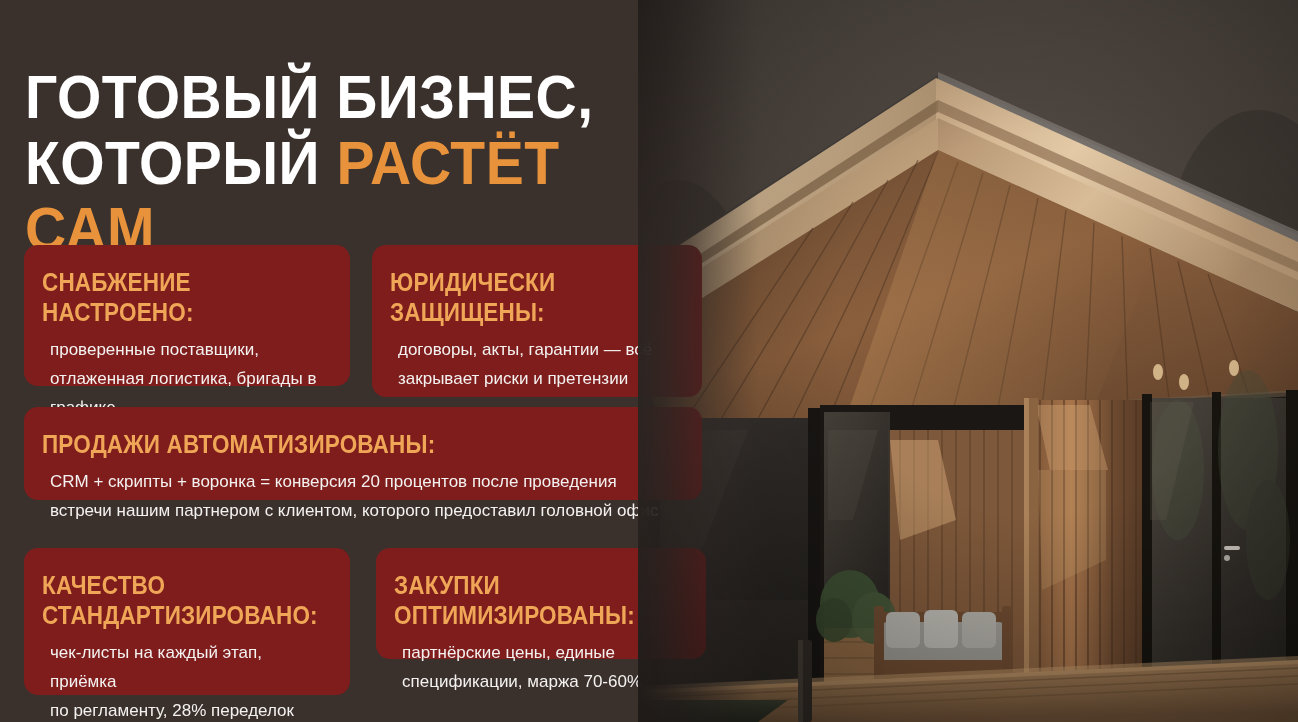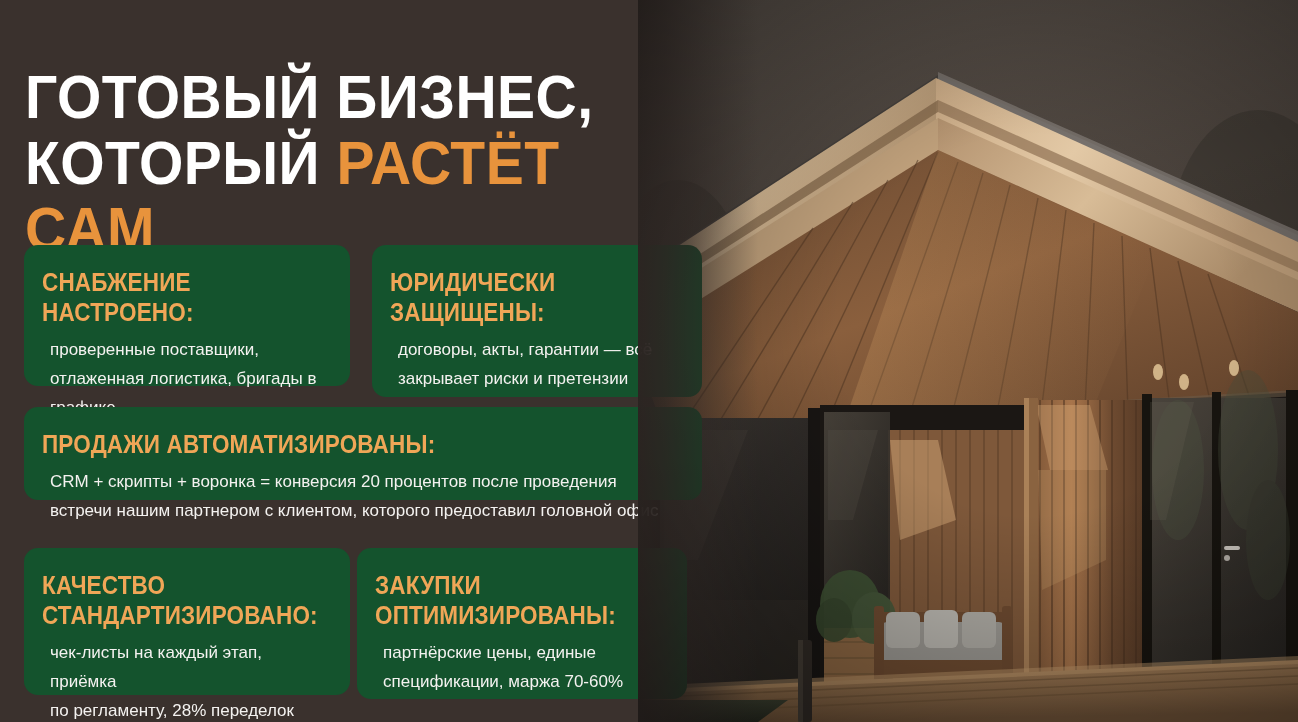--- a/index.html
+++ b/index.html
@@ -40,21 +40,21 @@
     color:#ffffff;
     transform:scaleX(.92);transform-origin:left top;
     text-transform:uppercase;
   }
   .headline .l2{display:block;}
   .headline .accent{color:#e8933c;}
 
   
   .card{
     position:absolute;z-index:25;
-    background:#14532d;
+    background:#7f1d1d;
     border-radius:14px;
     box-sizing:border-box;
     padding:22px 20px 18px 18px;
   }
   .card h3{
     margin:0 0 8px 0;
     color:#f0a657;
     font-weight:bold;
     font-size:25px;line-height:30px;
     letter-spacing:.2px;
@@ -66,21 +66,21 @@
     margin:8px;
     color:#f4f2f0;
     font-size:17px;line-height:29px;
     white-space:pre-line;
   }
 
   #card-supply   {left:24px; top:245px; width:326px; height:141px;}
   #card-legal    {left:372px;top:245px; width:330px; height:152px;}
   #card-sales    {left:24px; top:407px; width:678px; height:93px;}
   #card-quality  {left:24px; top:548px; width:326px; height:147px;}
-  #card-purchase {left:357px;top:548px; width:330px; height:151px;}
+  #card-purchase {left:376px;top:548px; width:330px; height:111px;}
 
   #card-sales h3{font-size:25px;line-height:30px;margin-bottom:6px;}
   #card-sales p{font-size:17px;line-height:29px;}
 </style>
 </head>
 <body>
 
 <div class="slide">
 
   <div class="photo">

